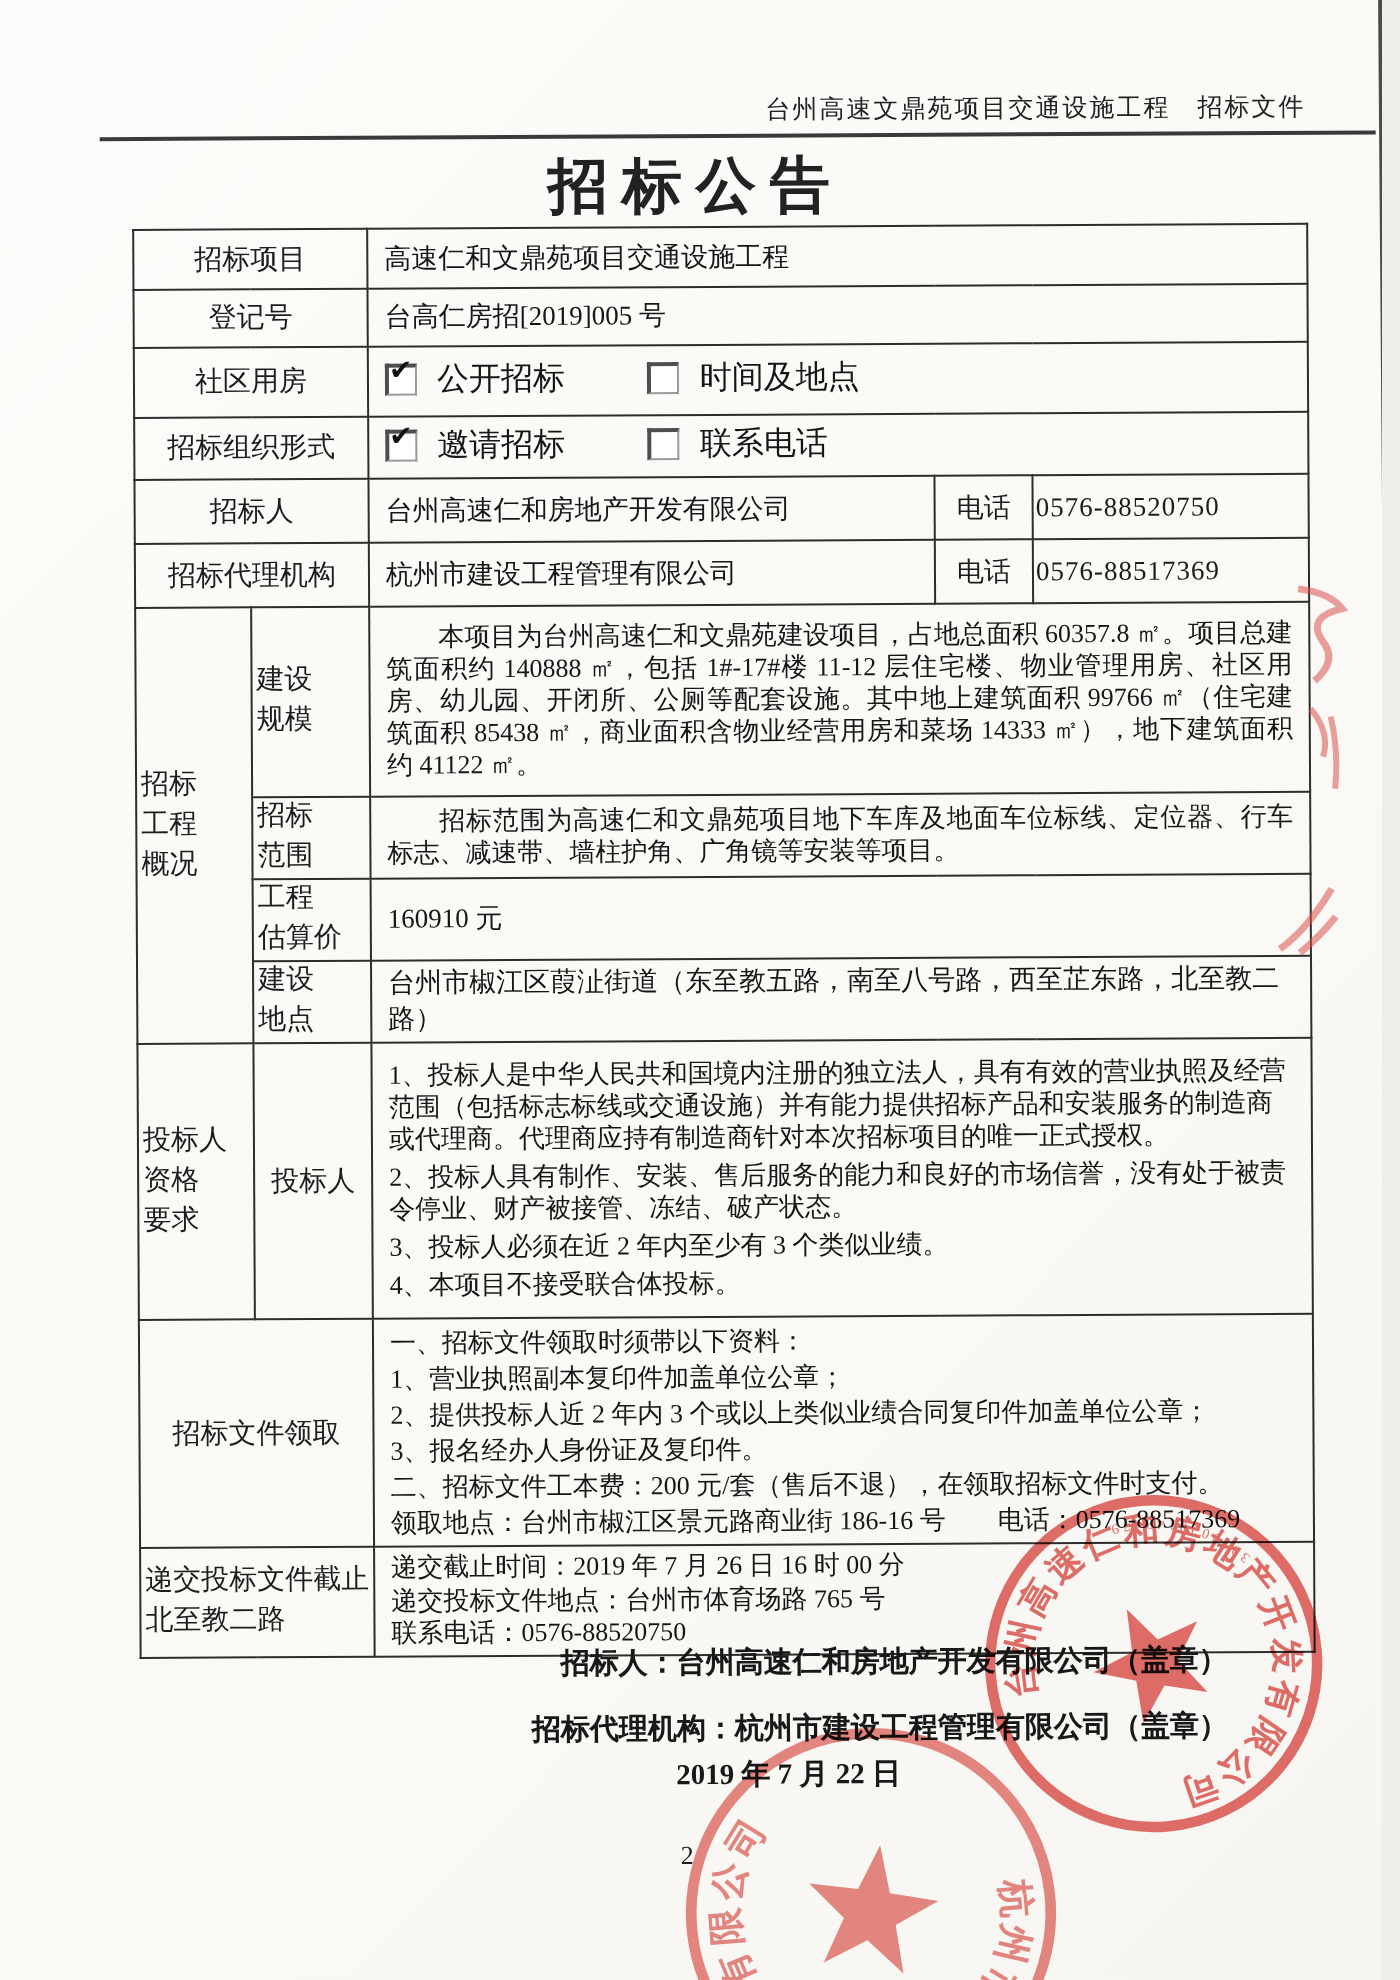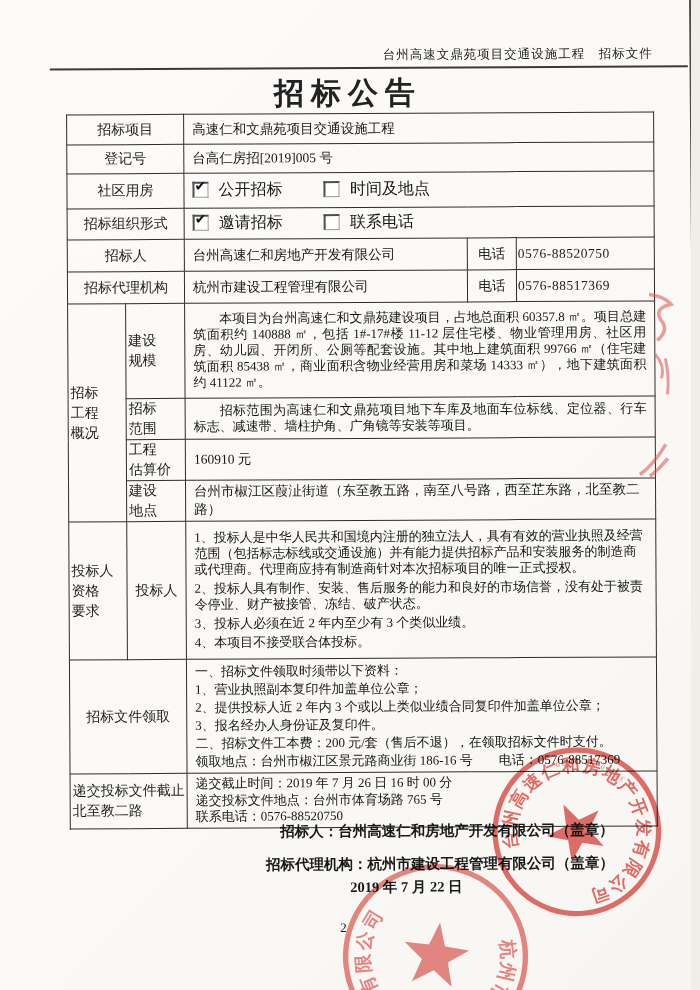--- a/index.html
+++ b/index.html
@@ -45,21 +45,21 @@
   .cb{width:13px;height:13px;background:#fff;position:relative;flex:0 0 auto;
     border-top:2px solid #4e4e4e;border-left:2px solid #4e4e4e;
     border-bottom:1px solid #9a9a9a;border-right:1px solid #9a9a9a;}
   .cb .mark{position:absolute;left:0px;top:-6px;font-size:14px;font-weight:bold;color:#111;
     font-family:"DejaVu Sans",sans-serif;}
   .opt-label{margin-left:10px;font-size:16px;}
 
   .footer-line{position:absolute;font-size:14.5px;font-weight:bold;color:#181818;}
   .footer-sign1{top:822px;right:88px;}
   .footer-sign2{top:855px;right:88px;}
-  .footer-date{top:878px;left:348px;}
+  .footer-date{top:878px;left:336px;}
   .page-num{position:absolute;left:338px;top:920px;font-size:13px;}
 
   
   .stamp{position:absolute;mix-blend-mode:multiply;}
   .stamp-a{left:480px;top:738px;width:190px;height:190px;opacity:.85;}
   .stamp-b{left:326px;top:850px;width:214px;height:214px;opacity:.7;}
 
   .red-mark{position:absolute;opacity:.55;}
 </style>
 </head>

